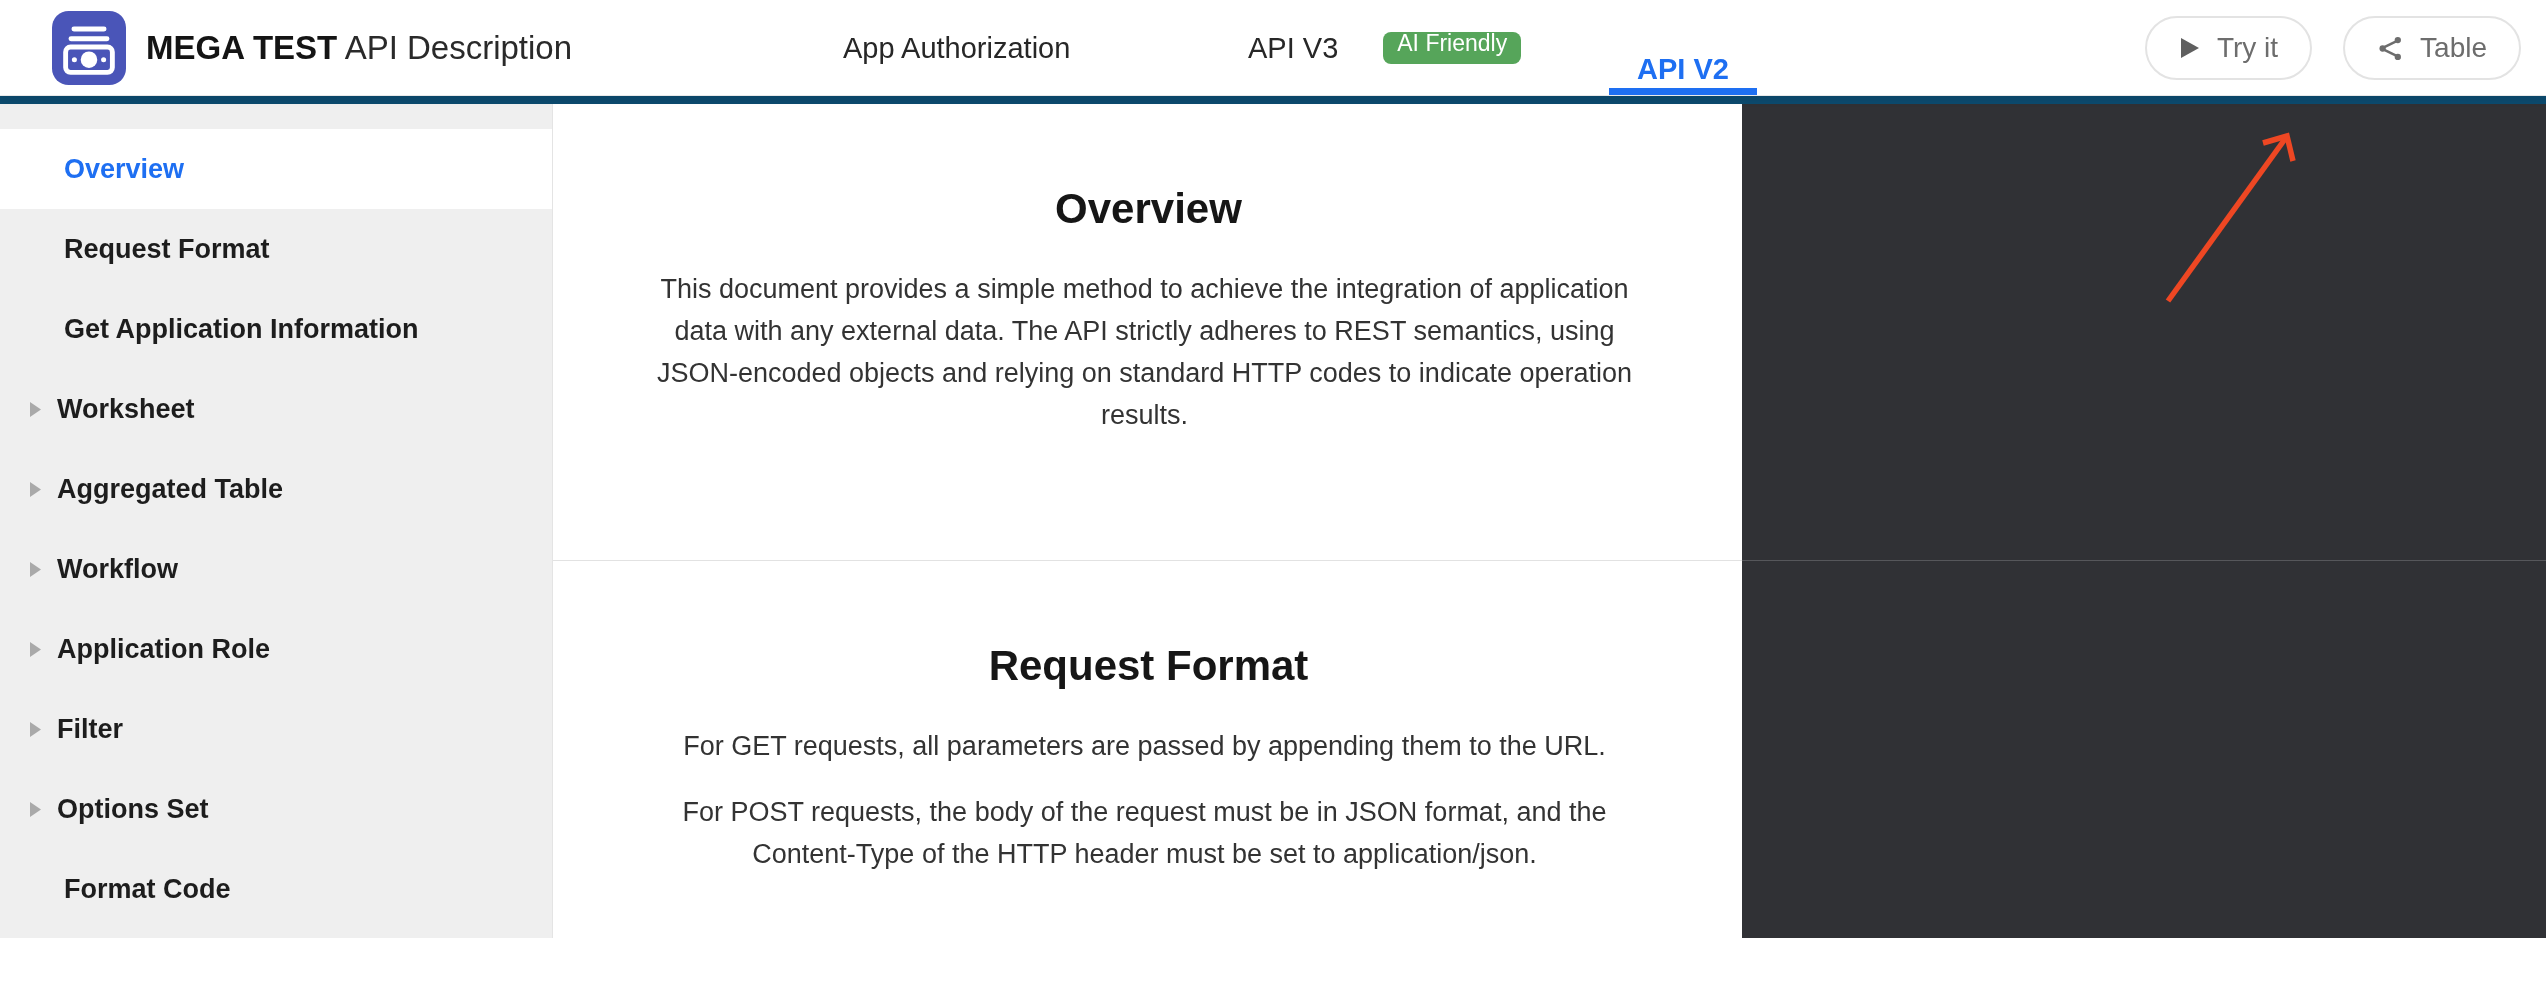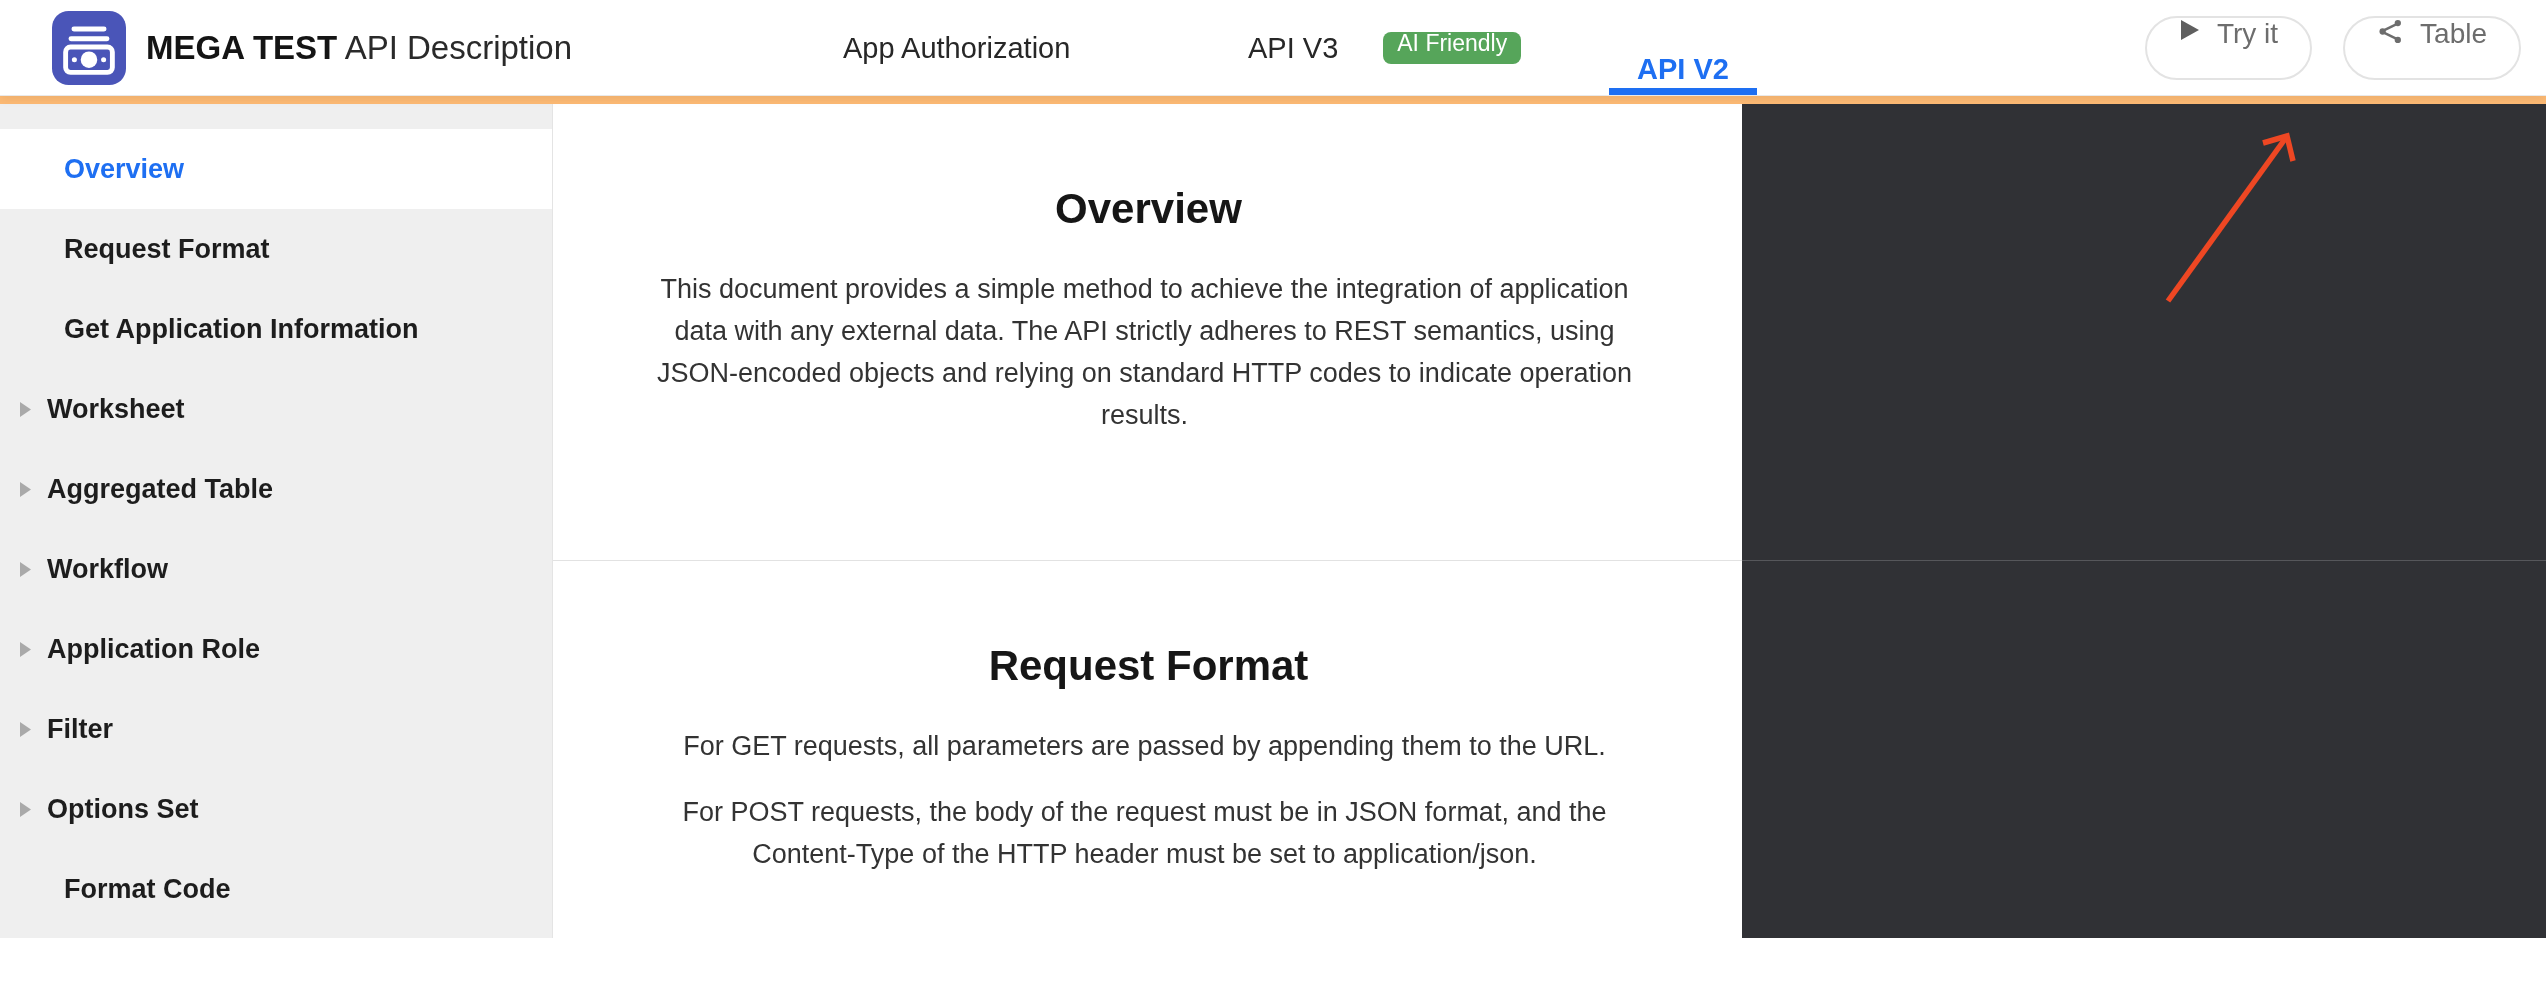--- a/index.html
+++ b/index.html
@@ -5,21 +5,21 @@
   * { box-sizing: border-box; margin: 0; padding: 0; }
   html, body { background: #ffffff; }
   body {
     font-family: "Liberation Sans", "DejaVu Sans", sans-serif;
     color: #1d1d1f;
   }
   #page {
     position: relative;
     width: 2546px;
     height: 938px;
-    background: #fdba74;
+    background: #0c4a6e;
     overflow: hidden;
   }
 
   
   header {
     position: absolute;
     top: 0; left: 0;
     width: 2546px; height: 96px;
     background: #fff;
     border-bottom: 1px solid #e9e9e9;
@@ -80,21 +80,21 @@
     right: 25px; top: 16px;
     display: flex;
     gap: 31px;
   }
   .pill-btn {
     height: 64px;
     border: 2px solid #e3e3e3;
     border-radius: 33px;
     background: #fff;
     display: flex;
-    align-items: flex-start;
+    align-items: center;
     gap: 16px;
     padding: 0 32px;
     font-size: 28px;
     color: #6d6d6d;
     font-family: inherit;
     cursor: pointer;
     white-space: nowrap;
   }
 
   
@@ -118,21 +118,21 @@
     height: 80px;
     display: flex;
     align-items: center;
     padding-left: 64px;
     font-size: 27px;
     font-weight: 700;
     color: #1d1d1d;
     cursor: pointer;
     white-space: nowrap;
   }
-  .side-item.expandable { padding-left: 19px; }
+  .side-item.expandable { padding-left: 19px; margin-left: 10px; }
   .side-item .tri {
     width: 13px; height: 17px;
     margin-right: 15px;
     flex-shrink: 0;
     display: inline-block;
   }
   .side-item.active {
     background: #ffffff;
     color: #1e6ff2;
   }

